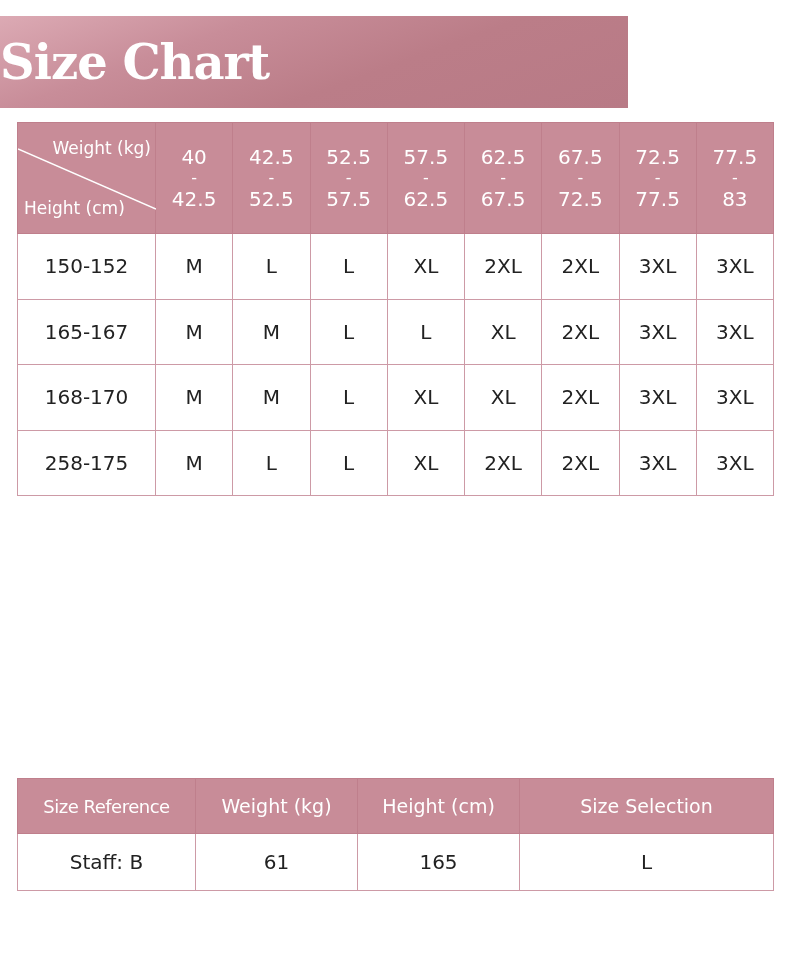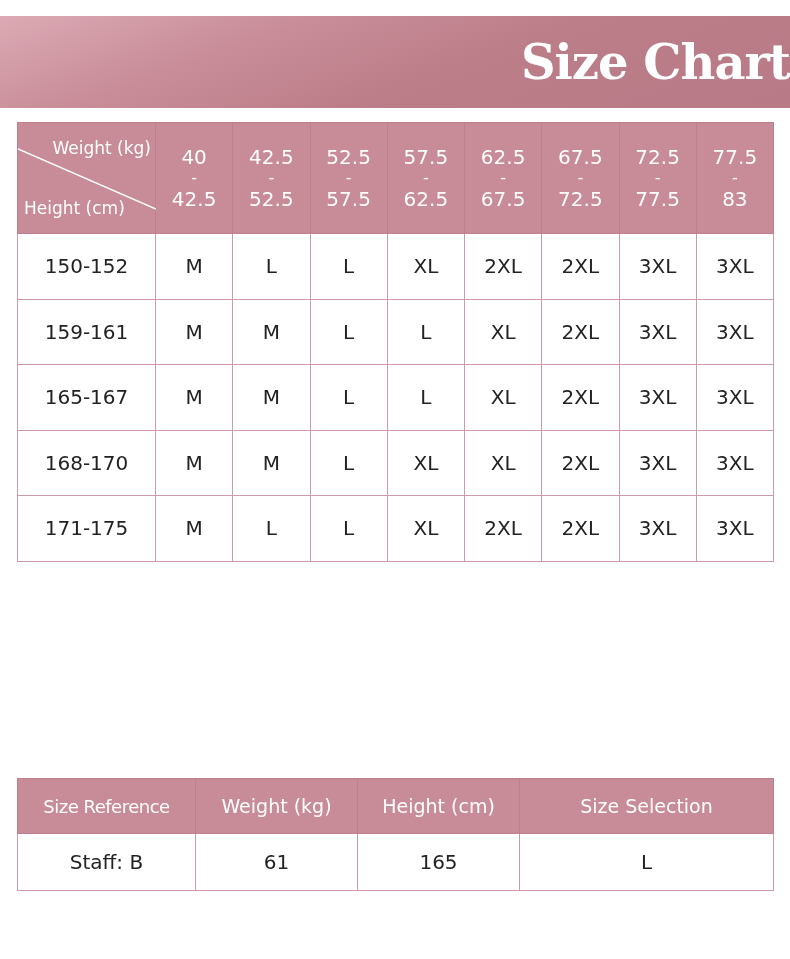--- a/index.html
+++ b/index.html
@@ -1,19 +1,19 @@
 <!DOCTYPE html>
 <html><head>
 <meta charset="utf-8">
 <style>
   html,body{margin:0;padding:0;background:#fff;}
   body{width:790px;height:959px;position:relative;overflow:hidden;font-family:"DejaVu Sans",sans-serif;color:#222;}
-  .banner{position:absolute;left:0;top:16px;width:790px;height:92px;
+  .banner{position:absolute;left:0;top:16px;width:628px;height:92px;
     background:linear-gradient(160deg,#dcaab4 0%,#c88d99 30%,#bb7d88 60%,#b87a86 100%);
-    display:flex;align-items:center;justify-content:flex-end;}
+    display:flex;align-items:center;justify-content:flex-start;}
   .banner-title{font-family:"DejaVu Serif",serif;font-weight:bold;color:#fff;font-size:48px;letter-spacing:-1px;}
   table{border-collapse:collapse;position:absolute;table-layout:fixed;}
   .main{left:17px;top:122px;width:757px;}
   .main td,.main th{border:1.5px solid #cd9aa6;text-align:center;font-weight:normal;padding:0;}
   .main thead th{background:#c88c98;color:#fff;height:110px;font-size:20px;line-height:26px;border-color:#bf7f8c;}
   .main thead th .dash{font-size:16px;line-height:16px;display:block;}
   .main tbody td{height:64.5px;font-size:20px;color:#222;}
   .corner{position:relative;}
   .corner svg{position:absolute;left:0;top:0;}
   .corner .w{position:absolute;right:4px;top:12px;font-size:17px;}
@@ -67,31 +67,20 @@
         <td>M</td>
         <td>L</td>
         <td>L</td>
         <td>XL</td>
         <td>2XL</td>
         <td>2XL</td>
         <td>3XL</td>
         <td>3XL</td>
       </tr>
       <tr>
-        <td>159-161</td>
-        <td>M</td>
-        <td>M</td>
-        <td>L</td>
-        <td>L</td>
-        <td>XL</td>
-        <td>2XL</td>
-        <td>3XL</td>
-        <td>3XL</td>
-      </tr>
-      <tr>
         <td>165-167</td>
         <td>M</td>
         <td>M</td>
         <td>L</td>
         <td>L</td>
         <td>XL</td>
         <td>2XL</td>
         <td>3XL</td>
         <td>3XL</td>
       </tr>
@@ -100,21 +89,21 @@
         <td>M</td>
         <td>M</td>
         <td>L</td>
         <td>XL</td>
         <td>XL</td>
         <td>2XL</td>
         <td>3XL</td>
         <td>3XL</td>
       </tr>
       <tr>
-        <td>171-175</td>
+        <td>258-175</td>
         <td>M</td>
         <td>L</td>
         <td>L</td>
         <td>XL</td>
         <td>2XL</td>
         <td>2XL</td>
         <td>3XL</td>
         <td>3XL</td>
       </tr>
     </tbody>

